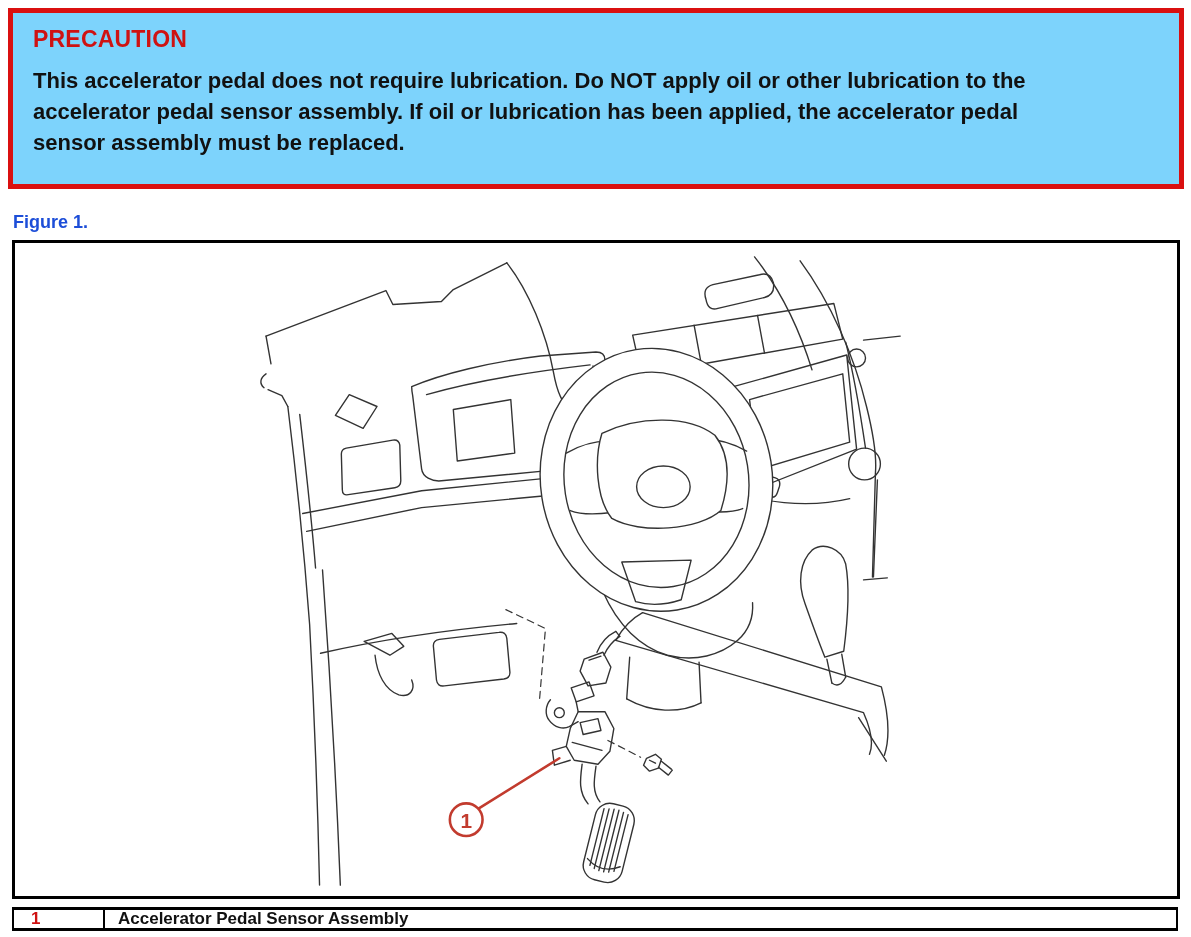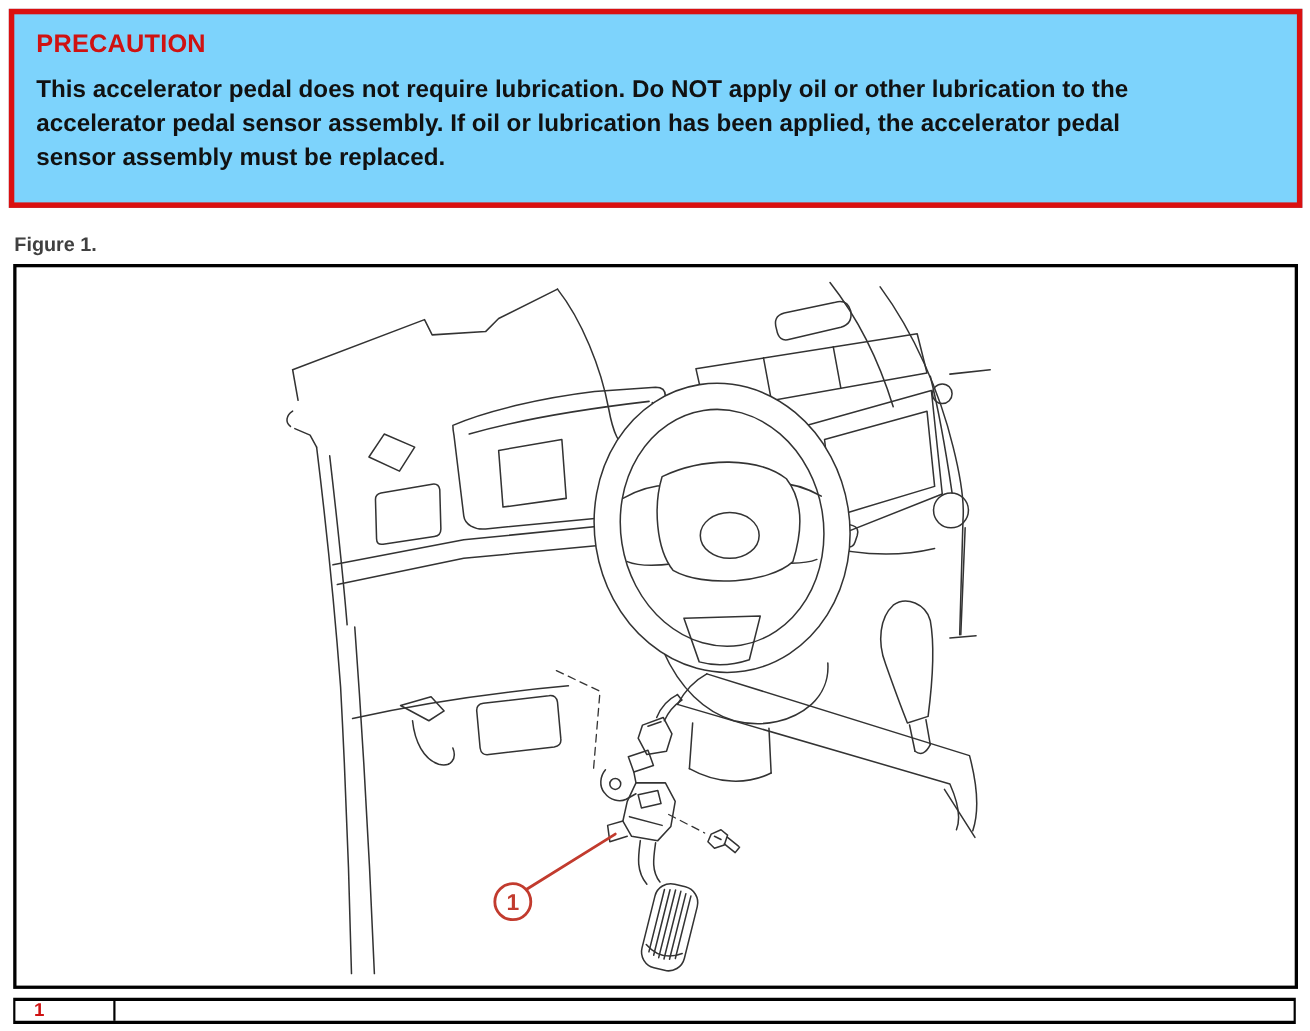--- a/index.html
+++ b/index.html
@@ -17,21 +17,21 @@
     margin:13px 0 0 0;padding:0 20px;
     font-size:23px;font-weight:bold;color:#cf1212;letter-spacing:.2px;
   }
   .precaution-body{
     margin:12px 0 0 0;padding:0 20px;max-width:1045px;
     font-size:22px;font-weight:bold;color:#111111;line-height:31px;
   }
   
   .figure-label{
     position:absolute;left:13px;top:212px;
-    font-size:18px;font-weight:bold;color:#404040;
+    font-size:18px;font-weight:bold;color:#1d4ed8;
   }
   
   .figure-box{
     position:absolute;left:12px;top:240px;width:1168px;height:659px;
     border:3px solid #000000;box-sizing:border-box;background:#ffffff;
   }
   .figure-box svg{display:block;width:100%;height:100%;}
   
   .legend-table{
     position:absolute;left:12px;top:907px;width:1166px;height:24px;
@@ -185,13 +185,14 @@
         <path d="M 477,811 L 559,760" stroke="#c23b2e" stroke-width="2.6"></path>
         <circle cx="465" cy="822" r="16.5" fill="#ffffff" stroke="#c23b2e" stroke-width="2.6"></circle>
         <text x="465" y="830" text-anchor="middle" stroke="none" fill="#c23b2e" font-family="Liberation Sans, DejaVu Sans, sans-serif" font-size="21" font-weight="bold">1</text>
       </g>
     </g>
   </svg>
 </div>
 
 <div class="legend-table">
   <div class="legend-key">1</div>
+  <div class="legend-value">Accelerator Pedal Sensor Assembly</div>
 </div>
 
 </body></html>

